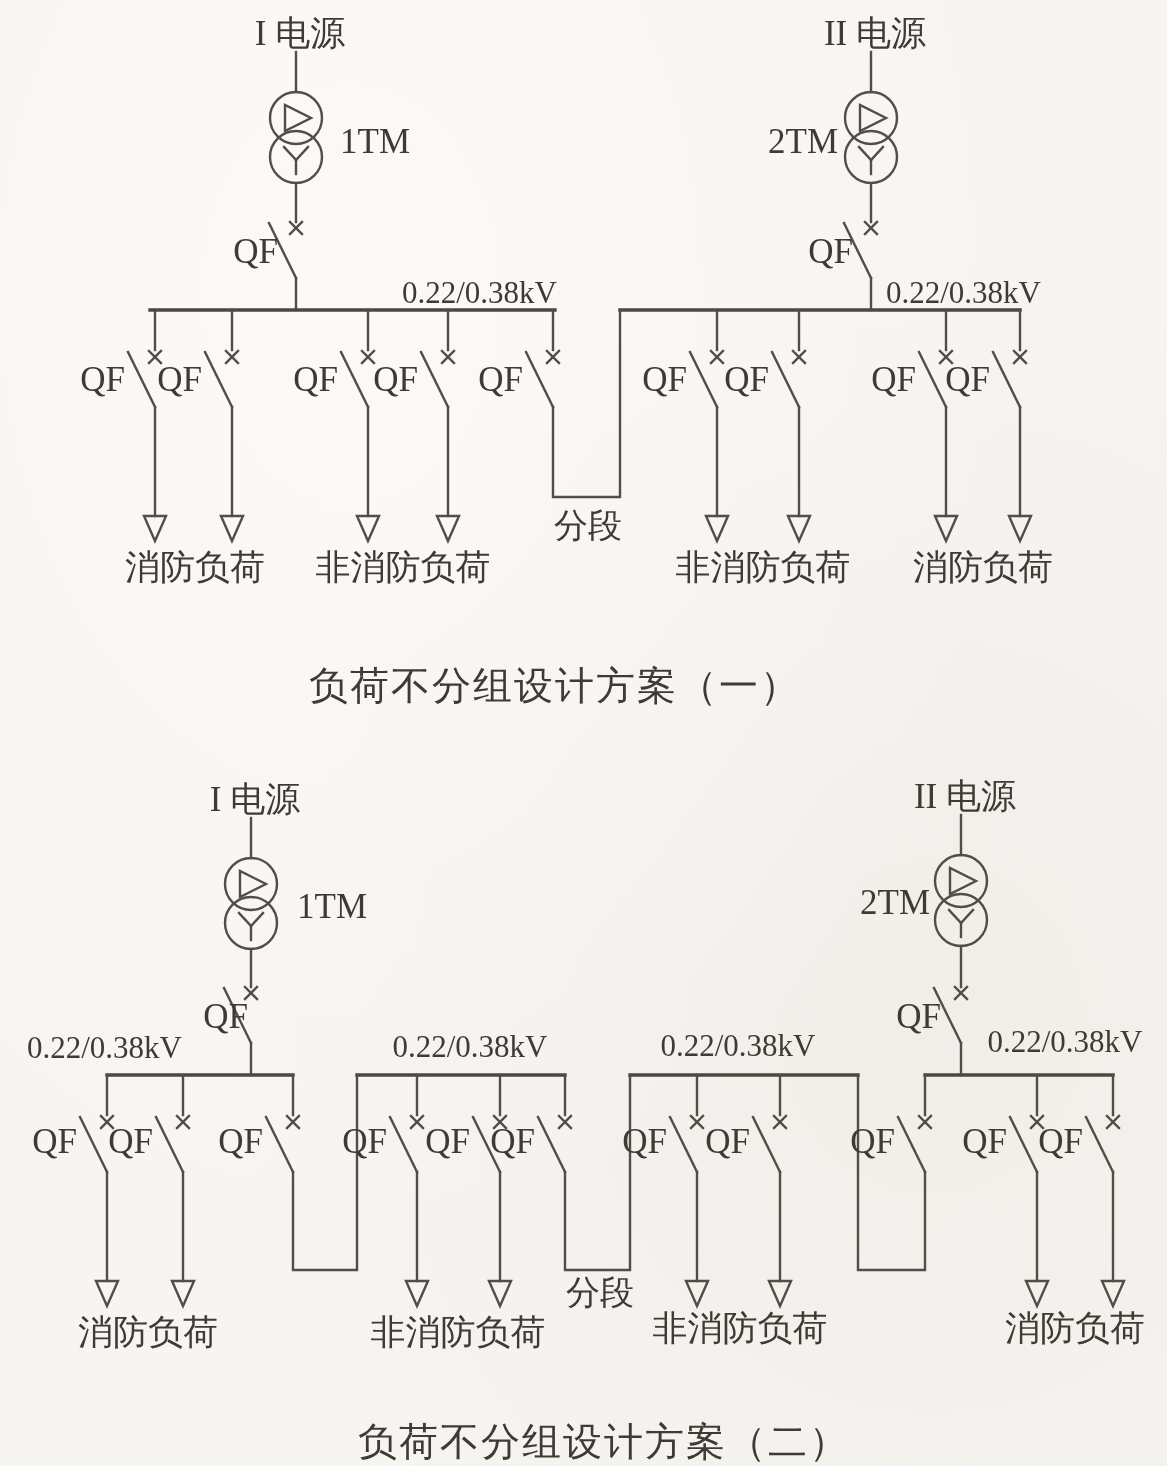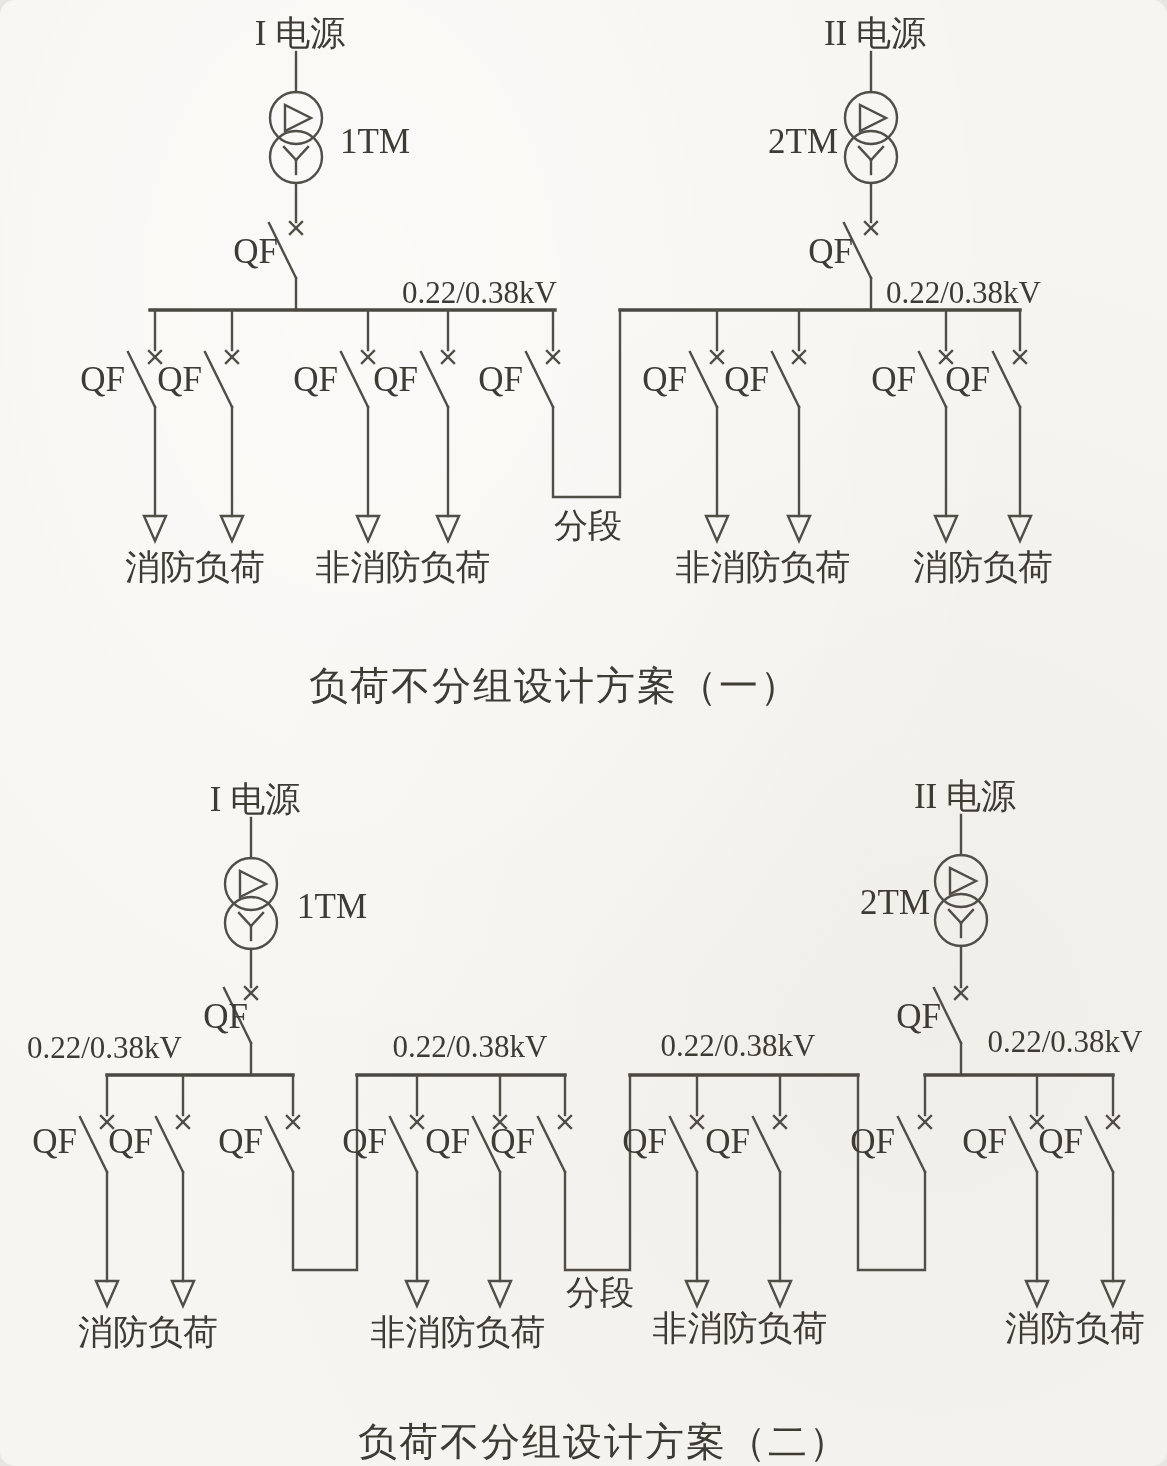--- a/index.html
+++ b/index.html
@@ -2,21 +2,20 @@
 <html><head>
 <meta charset="utf-8">
 <style>
   html,body{margin:0;padding:0;background:#e8e6e1;}
   .page{
     position:relative;width:1167px;height:1466px;margin:0 auto;
     background:#f7f5f1;
     background-image:radial-gradient(ellipse at 30% 20%, rgba(255,255,255,.5), rgba(0,0,0,0) 60%),
                      radial-gradient(ellipse at 80% 70%, rgba(120,110,95,.05), rgba(0,0,0,0) 55%);
     overflow:hidden;
-    border-radius:15px;
   }
   svg{display:block;}
   .wire{stroke:#514d47;stroke-width:2.4;fill:none;stroke-linecap:square;}
   .bus{stroke:#4b4741;stroke-width:3.4;fill:none;stroke-linecap:square;}
   #brk line,#arr line,#arr polygon,#mainbrk line,#xfmr circle,#xfmr polygon,#xfmr line{
     stroke:#514d47;stroke-width:2.4;fill:none;stroke-linecap:square;
   }
   text{
     font-family:"Liberation Serif","DejaVu Serif",serif;
     fill:#3e3a34;

